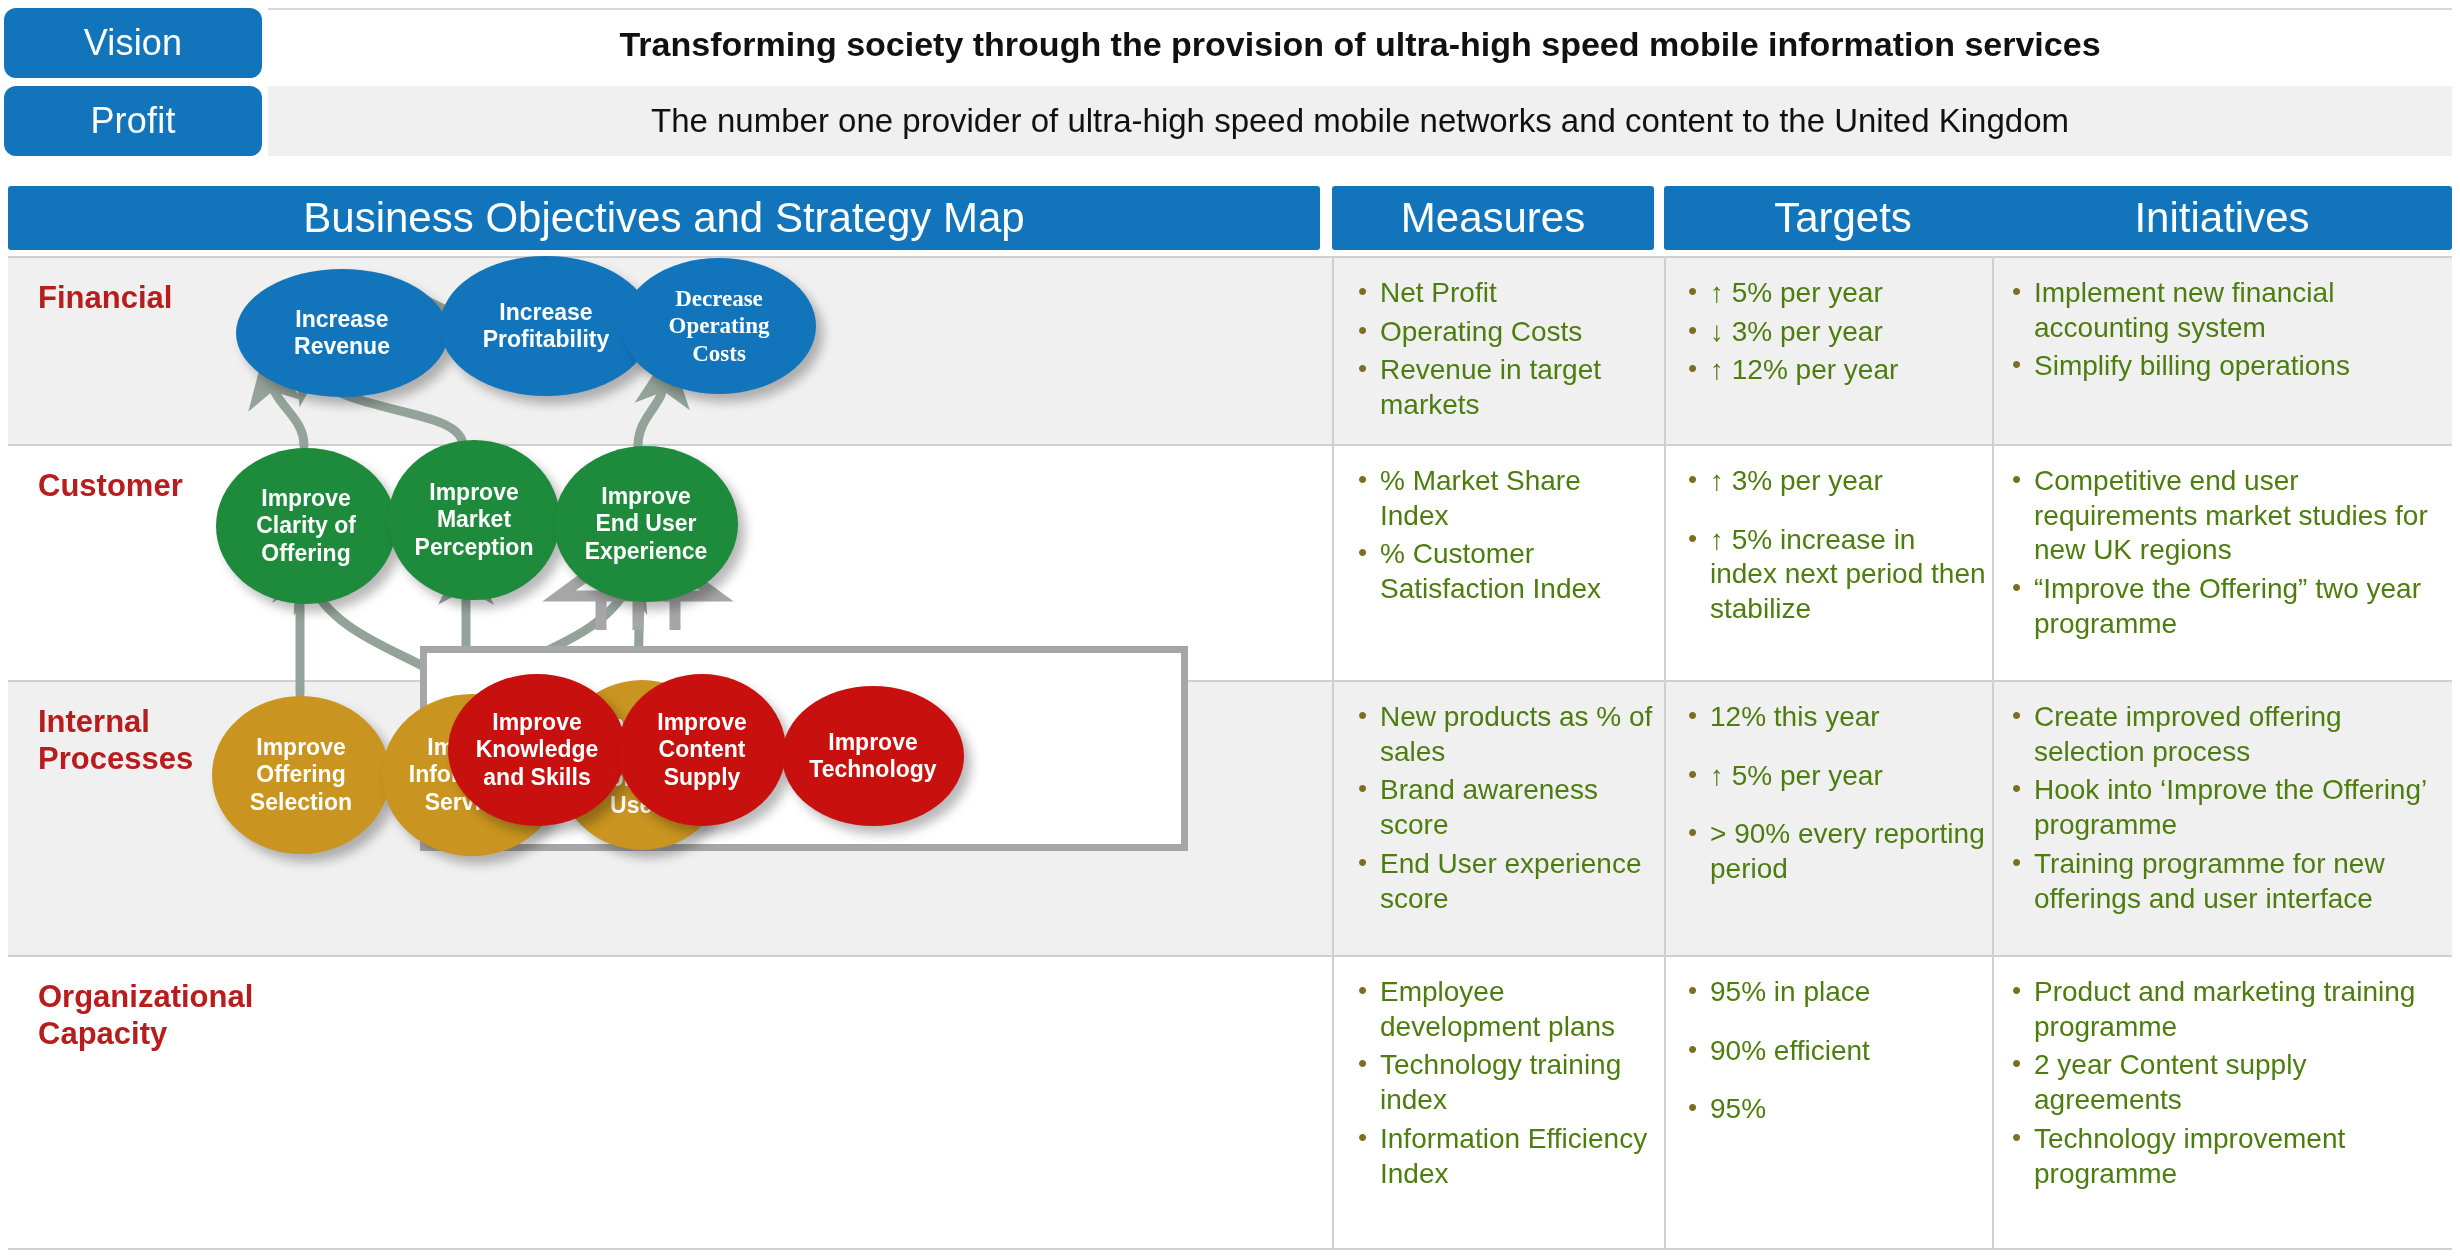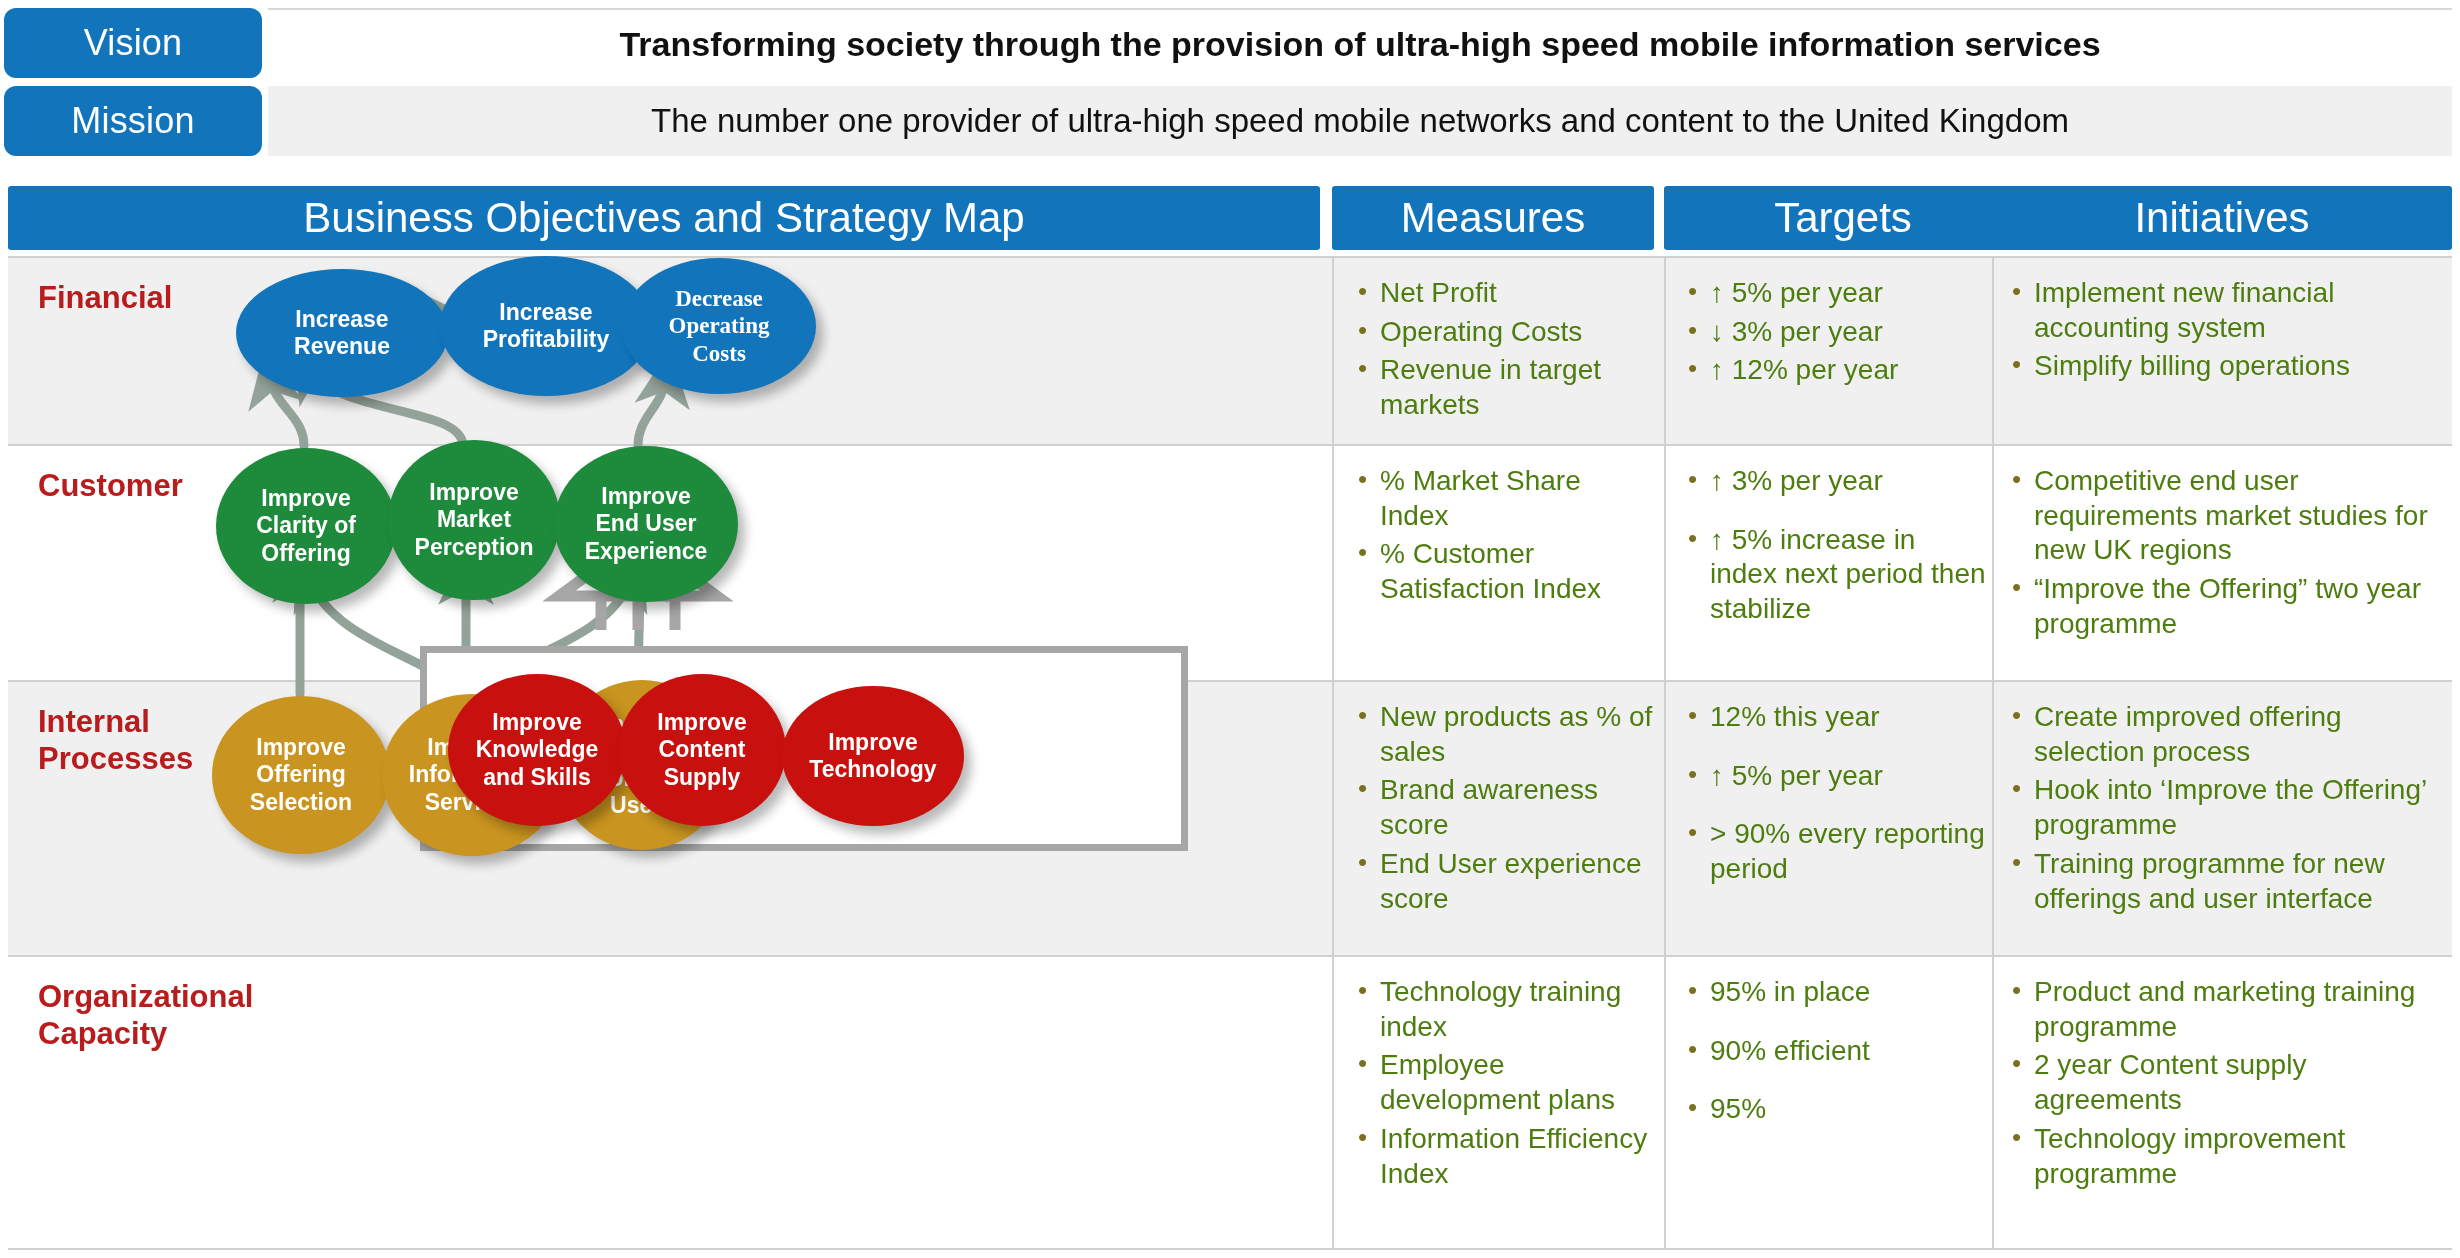--- a/index.html
+++ b/index.html
@@ -115,21 +115,21 @@
 <body>
 
 <div id="root">
 
   <div class="vm-row" id="vision-row">
     <div class="vm-tag">Vision</div>
     <div class="vm-body">Transforming society through the provision of ultra-high speed mobile information services</div>
   </div>
 
   <div class="vm-row" id="mission-row">
-    <div class="vm-tag">Mission</div>
+    <div class="vm-tag">Profit</div>
     <div class="vm-body">The number one provider of ultra-high speed mobile networks and content to the United Kingdom</div>
   </div>
 
   <div class="col-head" id="head-map">Business Objectives and Strategy Map</div>
   <div class="col-head" id="head-meas">Measures</div>
   <div class="col-head" id="head-targ">Targets</div>
   <div class="col-head" id="head-init">Initiatives</div>
 
   <div class="row alt" id="row-financial">
     <div class="persp-label">Financial</div>
@@ -213,22 +213,22 @@
   </div>
 
   <div class="row plain" id="row-org">
     <div class="persp-label">Organizational
 Capacity</div>
     <div class="vsep s1"></div>
     <div class="vsep s2"></div>
     <div class="vsep s3"></div>
     <div class="cell" id="c-meas-org">
         <ul>
+          <li>Employee development plans</li>
           <li>Technology training index</li>
-          <li>Employee development plans</li>
           <li>Information Efficiency Index</li>
         </ul>
       </div>
     <div class="cell gap" id="c-targ-org">
         <ul>
           <li>95% in place</li>
           <li>90% efficient</li>
           <li>95%</li>
         </ul>
       </div>

